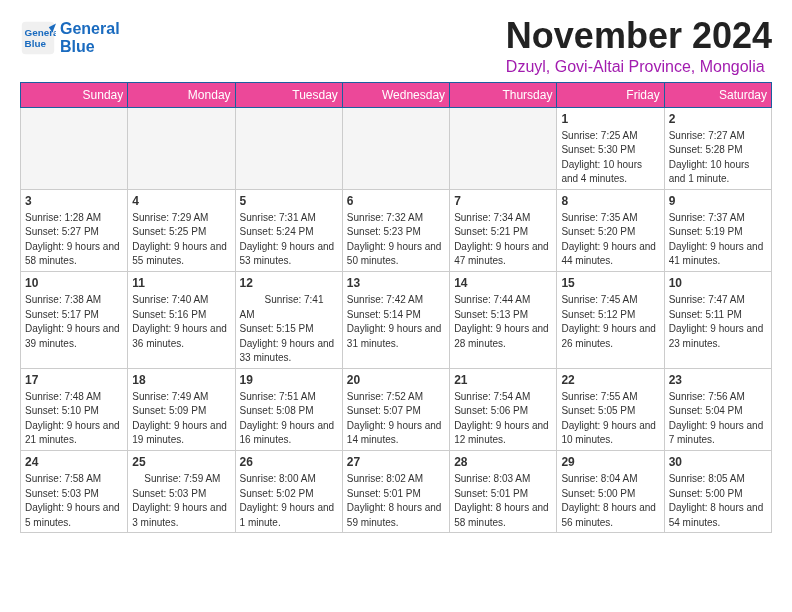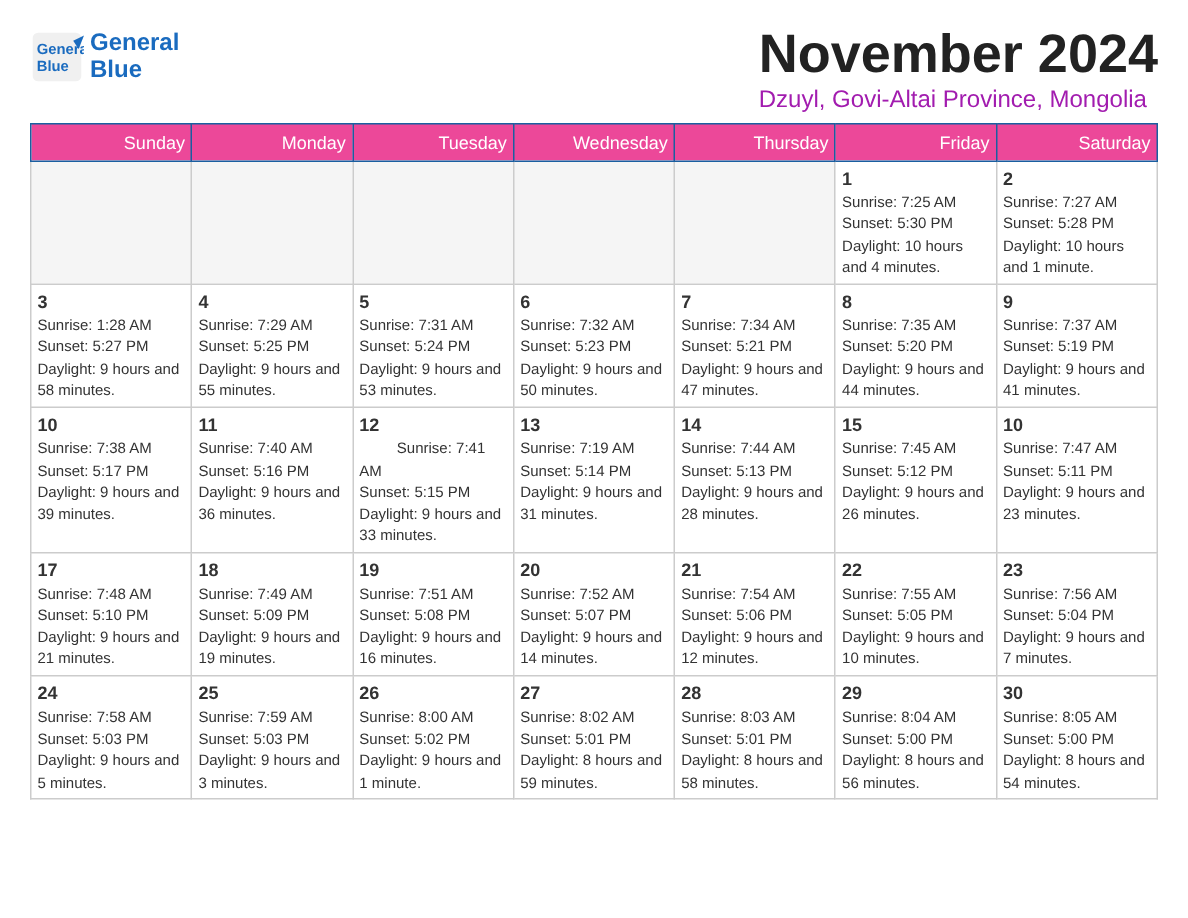--- a/index.html
+++ b/index.html
@@ -159,21 +159,21 @@
         <tr>
           <td><span class="day-num">10</span><span class="day-info" style="white-space: pre-wrap;">Sunrise: 7:38 AM
 Sunset: 5:17 PM
 Daylight: 9 hours and 39 minutes.</span></td>
           <td><span class="day-num">11</span><span class="day-info" style="white-space: pre-wrap;">Sunrise: 7:40 AM
 Sunset: 5:16 PM
 Daylight: 9 hours and 36 minutes.</span></td>
           <td><span class="day-num">12</span><span class="day-info" style="white-space: pre-wrap; margin-left: 25px;">Sunrise: 7:41 AM
 Sunset: 5:15 PM
 Daylight: 9 hours and 33 minutes.</span></td>
-          <td><span class="day-num">13</span><span class="day-info" style="white-space: pre-wrap;">Sunrise: 7:19 AM
+          <td><span class="day-num">13</span><span class="day-info" style="white-space: pre-wrap;">Sunrise: 7:42 AM
 Sunset: 5:14 PM
 Daylight: 9 hours and 31 minutes.</span></td>
           <td><span class="day-num">14</span><span class="day-info" style="white-space: pre-wrap;">Sunrise: 7:44 AM
 Sunset: 5:13 PM
 Daylight: 9 hours and 28 minutes.</span></td>
           <td><span class="day-num">15</span><span class="day-info" style="white-space: pre-wrap;">Sunrise: 7:45 AM
 Sunset: 5:12 PM
 Daylight: 9 hours and 26 minutes.</span></td>
           <td><span class="day-num">10</span><span class="day-info" style="white-space: pre-wrap;">Sunrise: 7:47 AM
 Sunset: 5:11 PM
@@ -199,21 +199,21 @@
 Sunset: 5:05 PM
 Daylight: 9 hours and 10 minutes.</span></td>
           <td><span class="day-num">23</span><span class="day-info" style="white-space: pre-wrap; text-align: center;">Sunrise: 7:56 AM
 Sunset: 5:04 PM
 Daylight: 9 hours and 7 minutes.</span></td>
         </tr>
         <tr>
           <td><span class="day-num">24</span><span class="day-info" style="white-space: pre-wrap; text-align: right;">Sunrise: 7:58 AM
 Sunset: 5:03 PM
 Daylight: 9 hours and 5 minutes.</span></td>
-          <td><span class="day-num">25</span><span class="day-info" style="white-space: pre-wrap;">Sunrise: 7:59 AM
+          <td><span class="day-num">25</span><span class="day-info" style="white-space: pre-wrap; margin-left: 12px;">Sunrise: 7:59 AM
 Sunset: 5:03 PM
 Daylight: 9 hours and 3 minutes.</span></td>
           <td><span class="day-num">26</span><span class="day-info" style="white-space: pre-wrap;">Sunrise: 8:00 AM
 Sunset: 5:02 PM
 Daylight: 9 hours and 1 minute.</span></td>
           <td><span class="day-num">27</span><span class="day-info" style="white-space: pre-wrap;">Sunrise: 8:02 AM
 Sunset: 5:01 PM
 Daylight: 8 hours and 59 minutes.</span></td>
           <td><span class="day-num">28</span><span class="day-info" style="white-space: pre-wrap; text-align: center;">Sunrise: 8:03 AM
 Sunset: 5:01 PM

